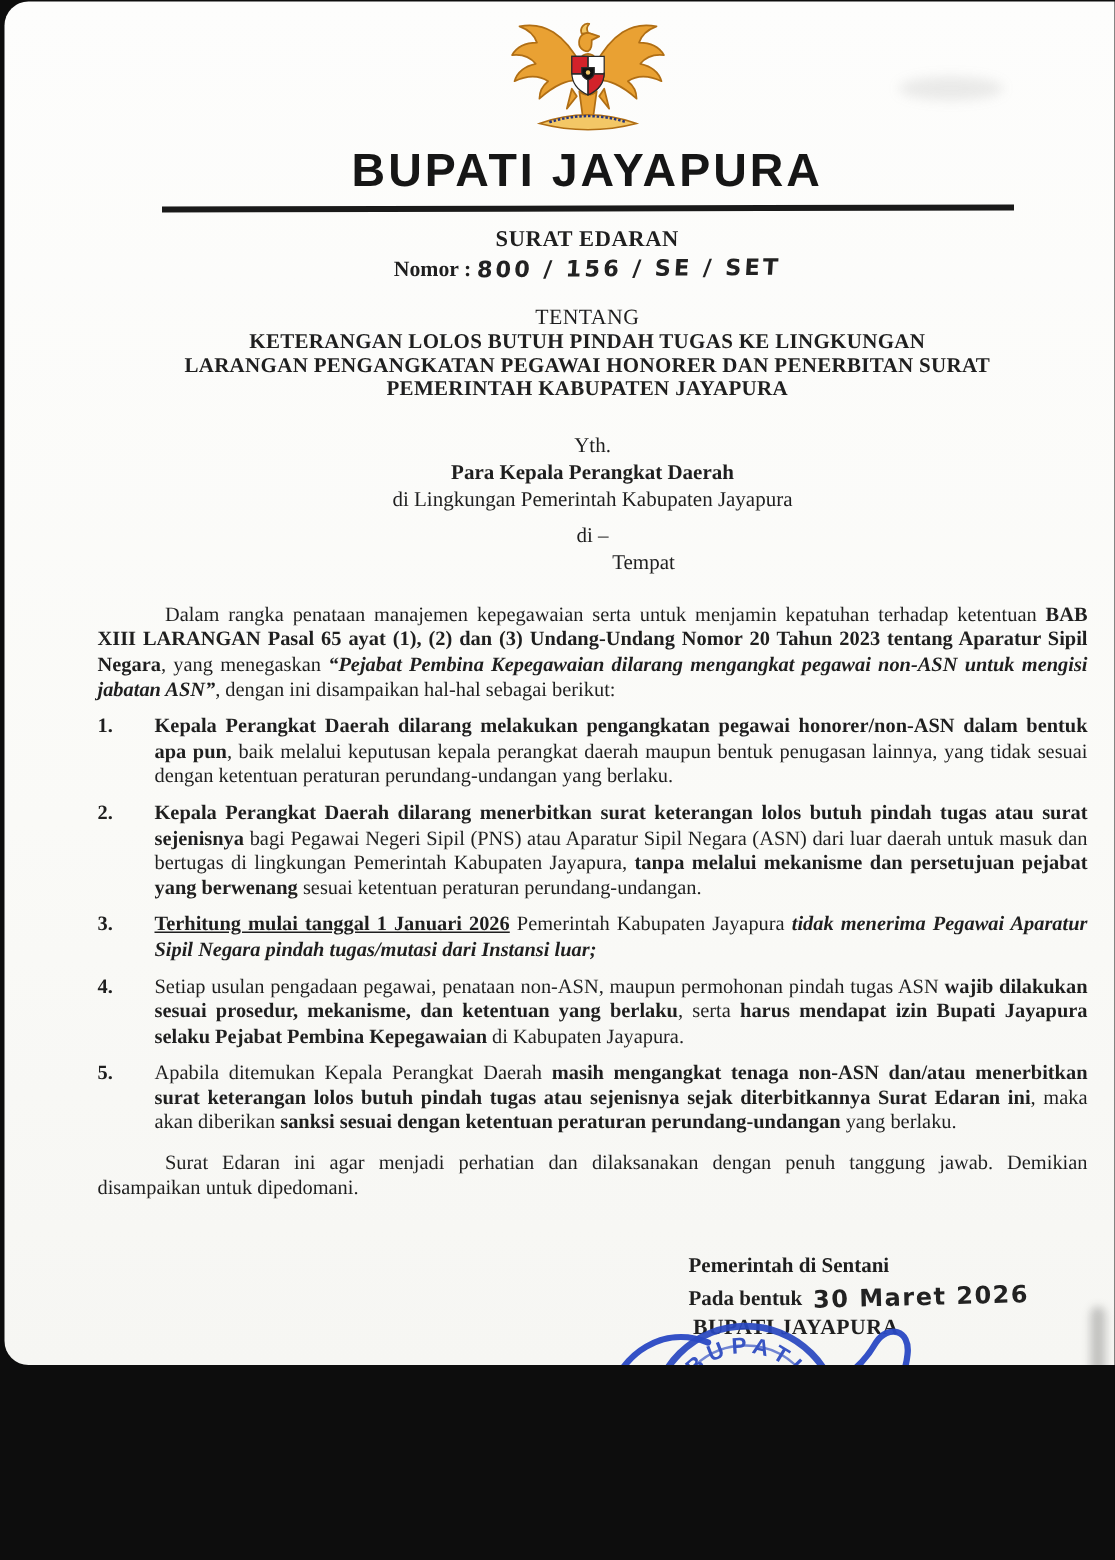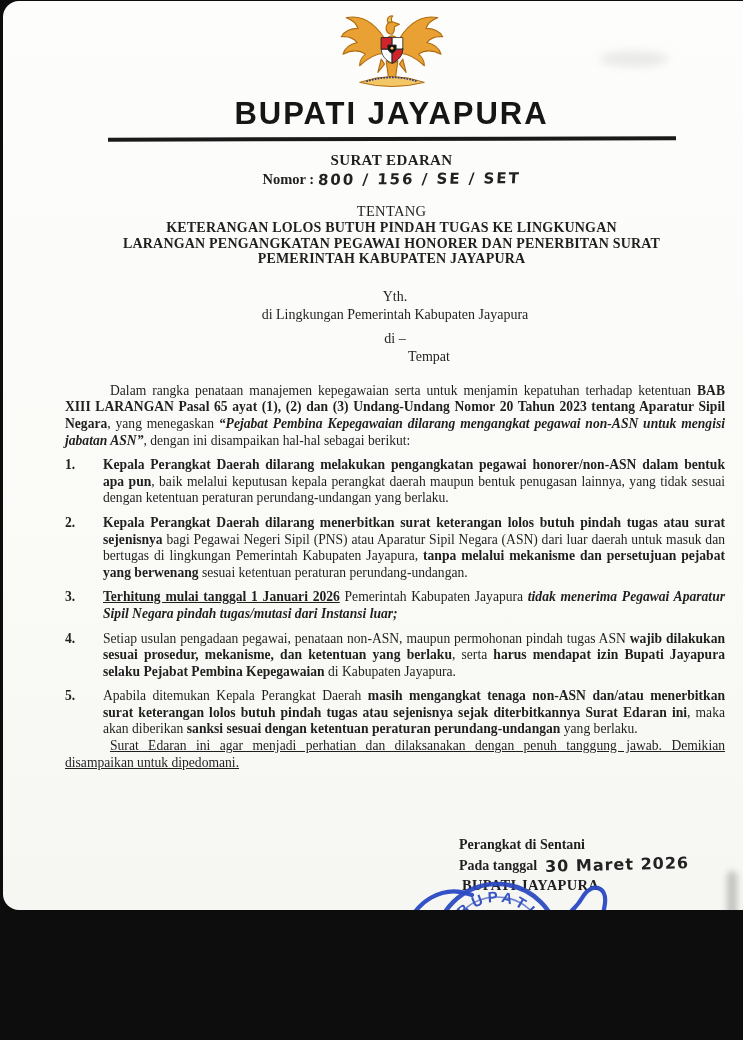--- a/index.html
+++ b/index.html
@@ -46,21 +46,21 @@
   .addressee .bold{ font-weight:bold; }
   .addr-at{ margin-top:6px; }
   .addr-place{ padding-left:68px; }
   
   .bodytext{ margin:0 55px 0 62px; font-size:13.6px; line-height:16.6px; }
   .para{ text-align:justify; text-indent:45px; margin:17px 0 0 0; }
   .items{ margin-top:8px; }
   .item{ display:grid; grid-template-columns:26px 1fr; margin-top:8px; }
   .item .num{ font-weight:bold; }
   .item .itext{ text-align:justify;margin-left:12px; }
-  .closing{ text-align:justify; text-indent:45px; margin-top:0;text-decoration:underline; }
+  .closing{ text-align:justify; text-indent:45px; margin-top:10px; }
   
   .sig-line{ position:absolute; font-size:14px; white-space:nowrap; }
   .sig-place{ left:456px; top:836px; font-weight:bold; }
   .sig-date{ left:456px; top:854px; font-weight:bold; }
   .sig-date .hand{ font-size:16px; letter-spacing:1px; margin-left:4px; transform:rotate(-1.5deg); }
   .sig-title{ left:459px; top:876px; font-weight:bold; font-size:14.5px; letter-spacing:.3px; }
   .sig-name{ left:443px; top:953px; font-weight:normal; font-size:14.5px; letter-spacing:.2px; z-index:6; }
   .stamp{ position:absolute; left:427px; top:878px; z-index:4; opacity:.92; }
   .autograph{ position:absolute; left:383px; top:880px; z-index:5; opacity:.95; }
   
@@ -121,20 +121,21 @@
       <div class="tentang">TENTANG</div>
       <div class="subject">
         <div>KETERANGAN LOLOS BUTUH PINDAH TUGAS KE LINGKUNGAN</div>
         <div>LARANGAN PENGANGKATAN PEGAWAI HONORER DAN PENERBITAN SURAT</div>
         <div>PEMERINTAH KABUPATEN JAYAPURA</div>
       </div>
     </div>
 
     <div class="addressee">
       <div>Yth.</div>
+      <div class="bold">Para Kepala Perangkat Daerah</div>
       <div>di Lingkungan Pemerintah Kabupaten Jayapura</div>
       <div class="addr-at">di –</div>
       <div class="addr-place">Tempat</div>
     </div>
 
     <div class="bodytext">
       <p class="para"><span>Dalam rangka penataan manajemen kepegawaian serta untuk menjamin kepatuhan terhadap ketentuan </span><span style="font-weight: bold;">BAB XIII LARANGAN Pasal 65 ayat (1), (2) dan (3) Undang-Undang Nomor 20 Tahun 2023 tentang Aparatur Sipil Negara</span><span>, yang menegaskan </span><span style="font-weight: bold; font-style: italic;">“Pejabat Pembina Kepegawaian dilarang mengangkat pegawai non-ASN untuk mengisi jabatan ASN”</span><span>, dengan ini disampaikan hal-hal sebagai berikut:</span></p>
 
       <div class="items">
         <div class="item">
@@ -155,23 +156,23 @@
         </div>
         <div class="item">
           <span class="num">5.</span>
           <span class="itext"><span>Apabila ditemukan Kepala Perangkat Daerah </span><span style="font-weight: bold;">masih mengangkat tenaga non-ASN dan/atau menerbitkan surat keterangan lolos butuh pindah tugas atau sejenisnya sejak diterbitkannya Surat Edaran ini</span><span>, maka akan diberikan </span><span style="font-weight: bold;">sanksi sesuai dengan ketentuan peraturan perundang-undangan</span><span> yang berlaku.</span></span>
         </div>
       </div>
 
       <p class="closing">Surat Edaran ini agar menjadi perhatian dan dilaksanakan dengan penuh tanggung jawab. Demikian disampaikan untuk dipedomani.</p>
     </div>
 
-    <div class="sig-line sig-place">Perangkat di Sentani</div>
+    <div class="sig-line sig-place">Pemerintah di Sentani</div>
     <div class="sig-line sig-date">
-      <span>Pada tanggal</span>
+      <span>Pada bentuk</span>
       <span class="hand">30 Maret 2026</span>
     </div>
     <div class="sig-line sig-title">BUPATI JAYAPURA</div>
 
     <svg class="stamp" width="134" height="134" viewBox="0 0 134 134">
       <g stroke="#2847c0" fill="none">
         <circle cx="67" cy="67" r="62" stroke-width="4.5"></circle>
         <circle cx="67" cy="67" r="49" stroke-width="1.6" opacity=".7"></circle>
       </g>
       <defs>

